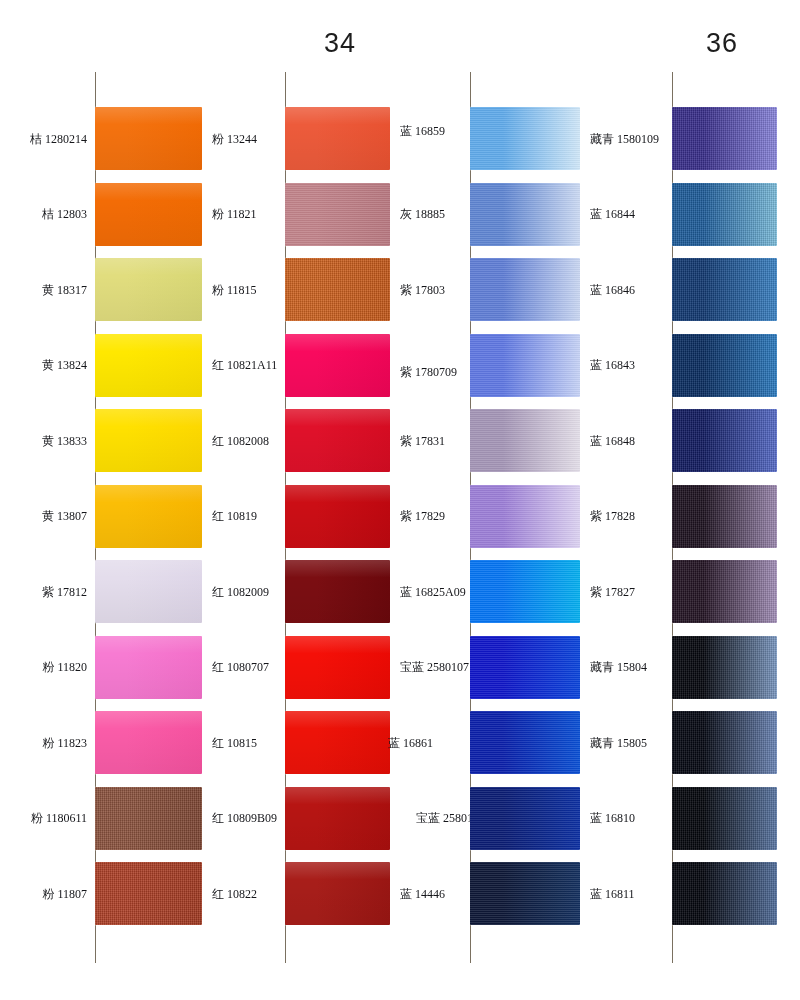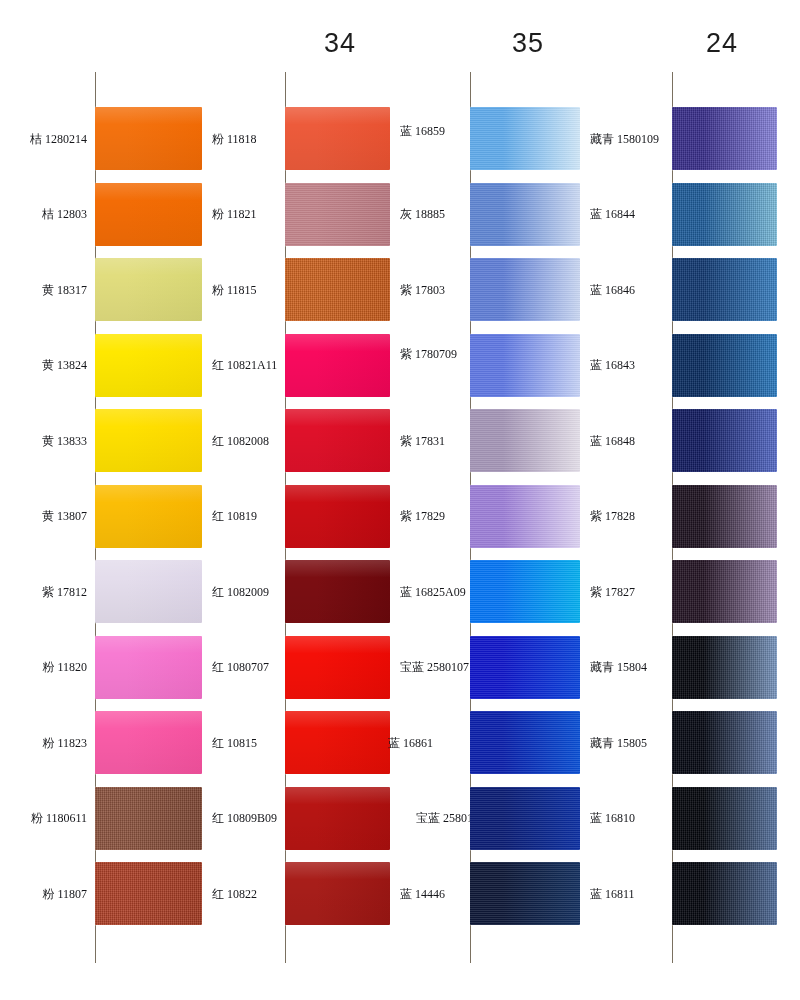--- a/index.html
+++ b/index.html
@@ -73,21 +73,21 @@
 </head>
 <body>
 
 <div class="chart">
     <div class="column" style="left: 0px; width: 800px;">
       <div class="spine" style="left: 95px; height: 891px;"></div>
       <div class="swatch" style="left: 95px; top: 107px; width: 107px; height: 63px; background: linear-gradient(90deg, rgb(244, 114, 15) 0%, rgb(244, 114, 15) 30%, rgb(240, 106, 5) 100%);">
         <div class="grain grain-satin"></div>
       </div>
       <div class="lbl lbl-left" style="left: 0px; width: 87px; top: 132.5px; padding-right: 6px;">桔 1280214</div>
-      <div class="lbl lbl-right" style="left: 212px; top: 132.5px;">粉 11818</div>
+      <div class="lbl lbl-right" style="left: 212px; top: 132.5px;">粉 13244</div>
       <div class="swatch" style="left: 95px; top: 182.5px; width: 107px; height: 63px; background: linear-gradient(90deg, rgb(243, 108, 6) 0%, rgb(243, 108, 6) 30%, rgb(239, 106, 2) 100%);">
         <div class="grain grain-satin"></div>
       </div>
       <div class="lbl lbl-left" style="left: 0px; width: 87px; top: 208px; padding-right: 6px;">桔 12803</div>
       <div class="lbl lbl-right" style="left: 212px; top: 208px;">粉 11821</div>
       <div class="swatch" style="left: 95px; top: 258px; width: 107px; height: 63px; background: linear-gradient(90deg, rgb(225, 221, 126) 0%, rgb(225, 221, 126) 30%, rgb(216, 215, 117) 100%);">
         <div class="grain grain-satin"></div>
       </div>
       <div class="lbl lbl-left" style="left: 0px; width: 87px; top: 283.5px; padding-right: 6px;">黄 18317</div>
       <div class="lbl lbl-right" style="left: 212px; top: 283.5px;">粉 11815</div>
@@ -143,21 +143,21 @@
         <div class="grain grain-weave"></div>
       </div>
       <div class="lbl lbl-right" style="left: 400px; top: 208px;">灰 18885</div>
       <div class="swatch" style="left: 285px; top: 258px; width: 105px; height: 63px; background: linear-gradient(90deg, rgb(207, 100, 34) 0%, rgb(207, 100, 34) 30%, rgb(196, 89, 26) 100%);">
         <div class="grain grain-metal"></div>
       </div>
       <div class="lbl lbl-right" style="left: 400px; top: 283.5px;">紫 17803</div>
       <div class="swatch" style="left: 285px; top: 333.5px; width: 105px; height: 63px; background: linear-gradient(90deg, rgb(249, 10, 94) 0%, rgb(249, 10, 94) 30%, rgb(238, 5, 86) 100%);">
         <div class="grain grain-satin"></div>
       </div>
-      <div class="lbl lbl-right" style="left: 400px; top: 348px;">紫 1780709</div>
+      <div class="lbl lbl-right" style="left: 400px; top: 366px;">紫 1780709</div>
       <div class="swatch" style="left: 285px; top: 409px; width: 105px; height: 63px; background: linear-gradient(90deg, rgb(224, 17, 42) 0%, rgb(224, 17, 42) 30%, rgb(213, 12, 34) 100%);">
         <div class="grain grain-satin"></div>
       </div>
       <div class="lbl lbl-right" style="left: 400px; top: 434.5px;">紫 17831</div>
       <div class="swatch" style="left: 285px; top: 484.5px; width: 105px; height: 63px; background: linear-gradient(90deg, rgb(204, 14, 21) 0%, rgb(204, 14, 21) 30%, rgb(190, 8, 16) 100%);">
         <div class="grain grain-satin"></div>
       </div>
       <div class="lbl lbl-right" style="left: 400px; top: 510px;">紫 17829</div>
       <div class="swatch" style="left: 285px; top: 560px; width: 105px; height: 63px; background: linear-gradient(90deg, rgb(123, 14, 18) 0%, rgb(123, 14, 18) 30%, rgb(106, 8, 12) 100%);">
         <div class="grain grain-satin"></div>
@@ -174,21 +174,20 @@
       <div class="swatch" style="left: 285px; top: 786.5px; width: 105px; height: 63px; background: linear-gradient(90deg, rgb(183, 21, 19) 0%, rgb(183, 21, 19) 30%, rgb(169, 15, 14) 100%);">
         <div class="grain grain-satin"></div>
       </div>
       <div class="lbl lbl-right" style="left: 400px; top: 812px; margin-left: 16px;">宝蓝 25801</div>
       <div class="swatch" style="left: 285px; top: 862px; width: 105px; height: 63px; background: linear-gradient(90deg, rgb(168, 30, 26) 0%, rgb(168, 30, 26) 30%, rgb(153, 22, 19) 100%);">
         <div class="grain grain-satin"></div>
       </div>
       <div class="lbl lbl-right" style="left: 400px; top: 887.5px;">蓝 14446</div>
     </div>
     <div class="column" style="left: 0px; width: 800px;">
-      <div class="col-header" style="left: 468px; width: 120px;">35</div>
       <div class="spine" style="left: 470px; height: 891px;"></div>
       <div class="swatch" style="left: 470px; top: 107px; width: 110px; height: 63px; background: linear-gradient(90deg, rgb(95, 169, 232) 0%, rgb(95, 169, 232) 30%, rgb(207, 230, 247) 100%);">
         <div class="grain grain-weave"></div>
       </div>
       <div class="lbl lbl-right" style="left: 590px; top: 132.5px;">藏青 1580109</div>
       <div class="swatch" style="left: 470px; top: 182.5px; width: 110px; height: 63px; background: linear-gradient(90deg, rgb(94, 132, 208) 0%, rgb(94, 132, 208) 30%, rgb(203, 217, 242) 100%);">
         <div class="grain grain-weave"></div>
       </div>
       <div class="lbl lbl-right" style="left: 590px; top: 208px;">蓝 16844</div>
       <div class="swatch" style="left: 470px; top: 258px; width: 110px; height: 63px; background: linear-gradient(90deg, rgb(94, 124, 211) 0%, rgb(94, 124, 211) 30%, rgb(201, 214, 241) 100%);">
@@ -222,21 +221,21 @@
       <div class="swatch" style="left: 470px; top: 786.5px; width: 110px; height: 63px; background: linear-gradient(90deg, rgb(11, 28, 114) 0%, rgb(11, 28, 114) 30%, rgb(12, 47, 160) 100%);">
         <div class="grain grain-weave"></div>
       </div>
       <div class="lbl lbl-right" style="left: 590px; top: 812px;">蓝 16810</div>
       <div class="swatch" style="left: 470px; top: 862px; width: 110px; height: 63px; background: linear-gradient(90deg, rgb(13, 23, 54) 0%, rgb(13, 23, 54) 30%, rgb(20, 48, 94) 100%);">
         <div class="grain grain-weave"></div>
       </div>
       <div class="lbl lbl-right" style="left: 590px; top: 887.5px;">蓝 16811</div>
     </div>
     <div class="column" style="left: 0px; width: 800px;">
-      <div class="col-header" style="left: 662px; width: 120px;">24</div>
+      <div class="col-header" style="left: 662px; width: 120px;">36</div>
       <div class="spine" style="left: 672px; height: 891px;"></div>
       <div class="swatch" style="left: 672px; top: 107px; width: 105px; height: 63px; background: linear-gradient(90deg, rgb(58, 47, 140) 0%, rgb(58, 47, 140) 30%, rgb(142, 138, 224) 100%);">
         <div class="grain grain-metal"></div>
       </div>
       <div class="swatch" style="left: 672px; top: 182.5px; width: 105px; height: 63px; background: linear-gradient(90deg, rgb(31, 94, 156) 0%, rgb(31, 94, 156) 30%, rgb(127, 192, 222) 100%);">
         <div class="grain grain-metal"></div>
       </div>
       <div class="swatch" style="left: 672px; top: 258px; width: 105px; height: 63px; background: linear-gradient(90deg, rgb(18, 58, 115) 0%, rgb(18, 58, 115) 30%, rgb(62, 134, 200) 100%);">
         <div class="grain grain-metal"></div>
       </div>

